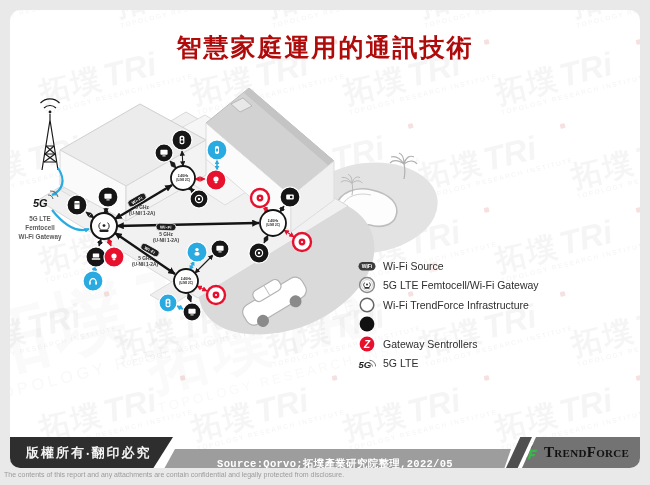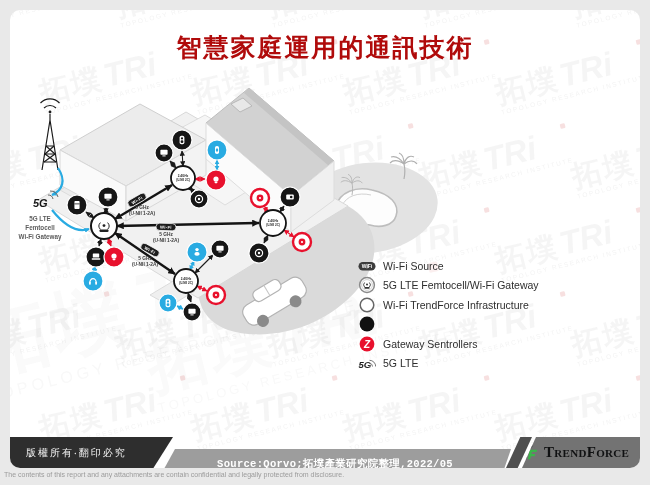--- a/index.html
+++ b/index.html
@@ -23,21 +23,21 @@
   .t5g{font-size:11px;font-weight:bold;font-style:italic;fill:#161616;}
   .cap{font-size:6.3px;font-weight:600;fill:#5c5c5c;text-anchor:middle;}
   
   .legend{position:absolute;left:348px;top:246px;z-index:2;}
   .lg-row{display:flex;align-items:center;height:19.5px;}
   .lg-ic{width:18px;height:18px;flex:0 0 18px;display:flex;align-items:center;justify-content:center;}
   .lg-tx{margin-left:7px;font-size:10.5px;color:#2e2e2e;white-space:nowrap;}
   
   .f-copy{position:absolute;left:0;top:427px;width:163px;height:31px;background:#2e2e2e;z-index:3;
           clip-path:polygon(0 0,100% 0,88% 100%,0 100%);display:flex;align-items:center;padding-left:16px;box-sizing:border-box;}
-  .f-copy span{color:#f4f4f4;font-weight:normal;font-size:10px;letter-spacing:2px;}
+  .f-copy span{color:#f4f4f4;font-weight:bold;font-size:13px;letter-spacing:2px;}
   .f-src{position:absolute;left:149px;top:439px;width:352px;height:29px;background:#9d9d9d;z-index:3;
          clip-path:polygon(16px 0,100% 0,calc(100% - 10px) 100%,0 100%);
          display:flex;align-items:center;justify-content:center;font-family:Liberation Mono, monospace;}
   .f-src span{color:#fff;font-size:10.5px;font-weight:bold;letter-spacing:.3px;}
   .f-stripe{position:absolute;left:496px;top:427px;width:26px;height:31px;background:#4f4f4f;z-index:3;
             clip-path:polygon(55% 0,100% 0,45% 100%,0 100%);}
   .f-brand{position:absolute;left:512px;top:427px;width:118px;height:31px;background:#737373;z-index:4;
            clip-path:polygon(14px 0,100% 0,100% 100%,0 100%);
            display:flex;align-items:center;justify-content:flex-start;padding-right:6px;box-sizing:border-box;}
   .f-brand .bt{font-family:"Liberation Serif","DejaVu Serif",serif;font-variant:small-caps;

